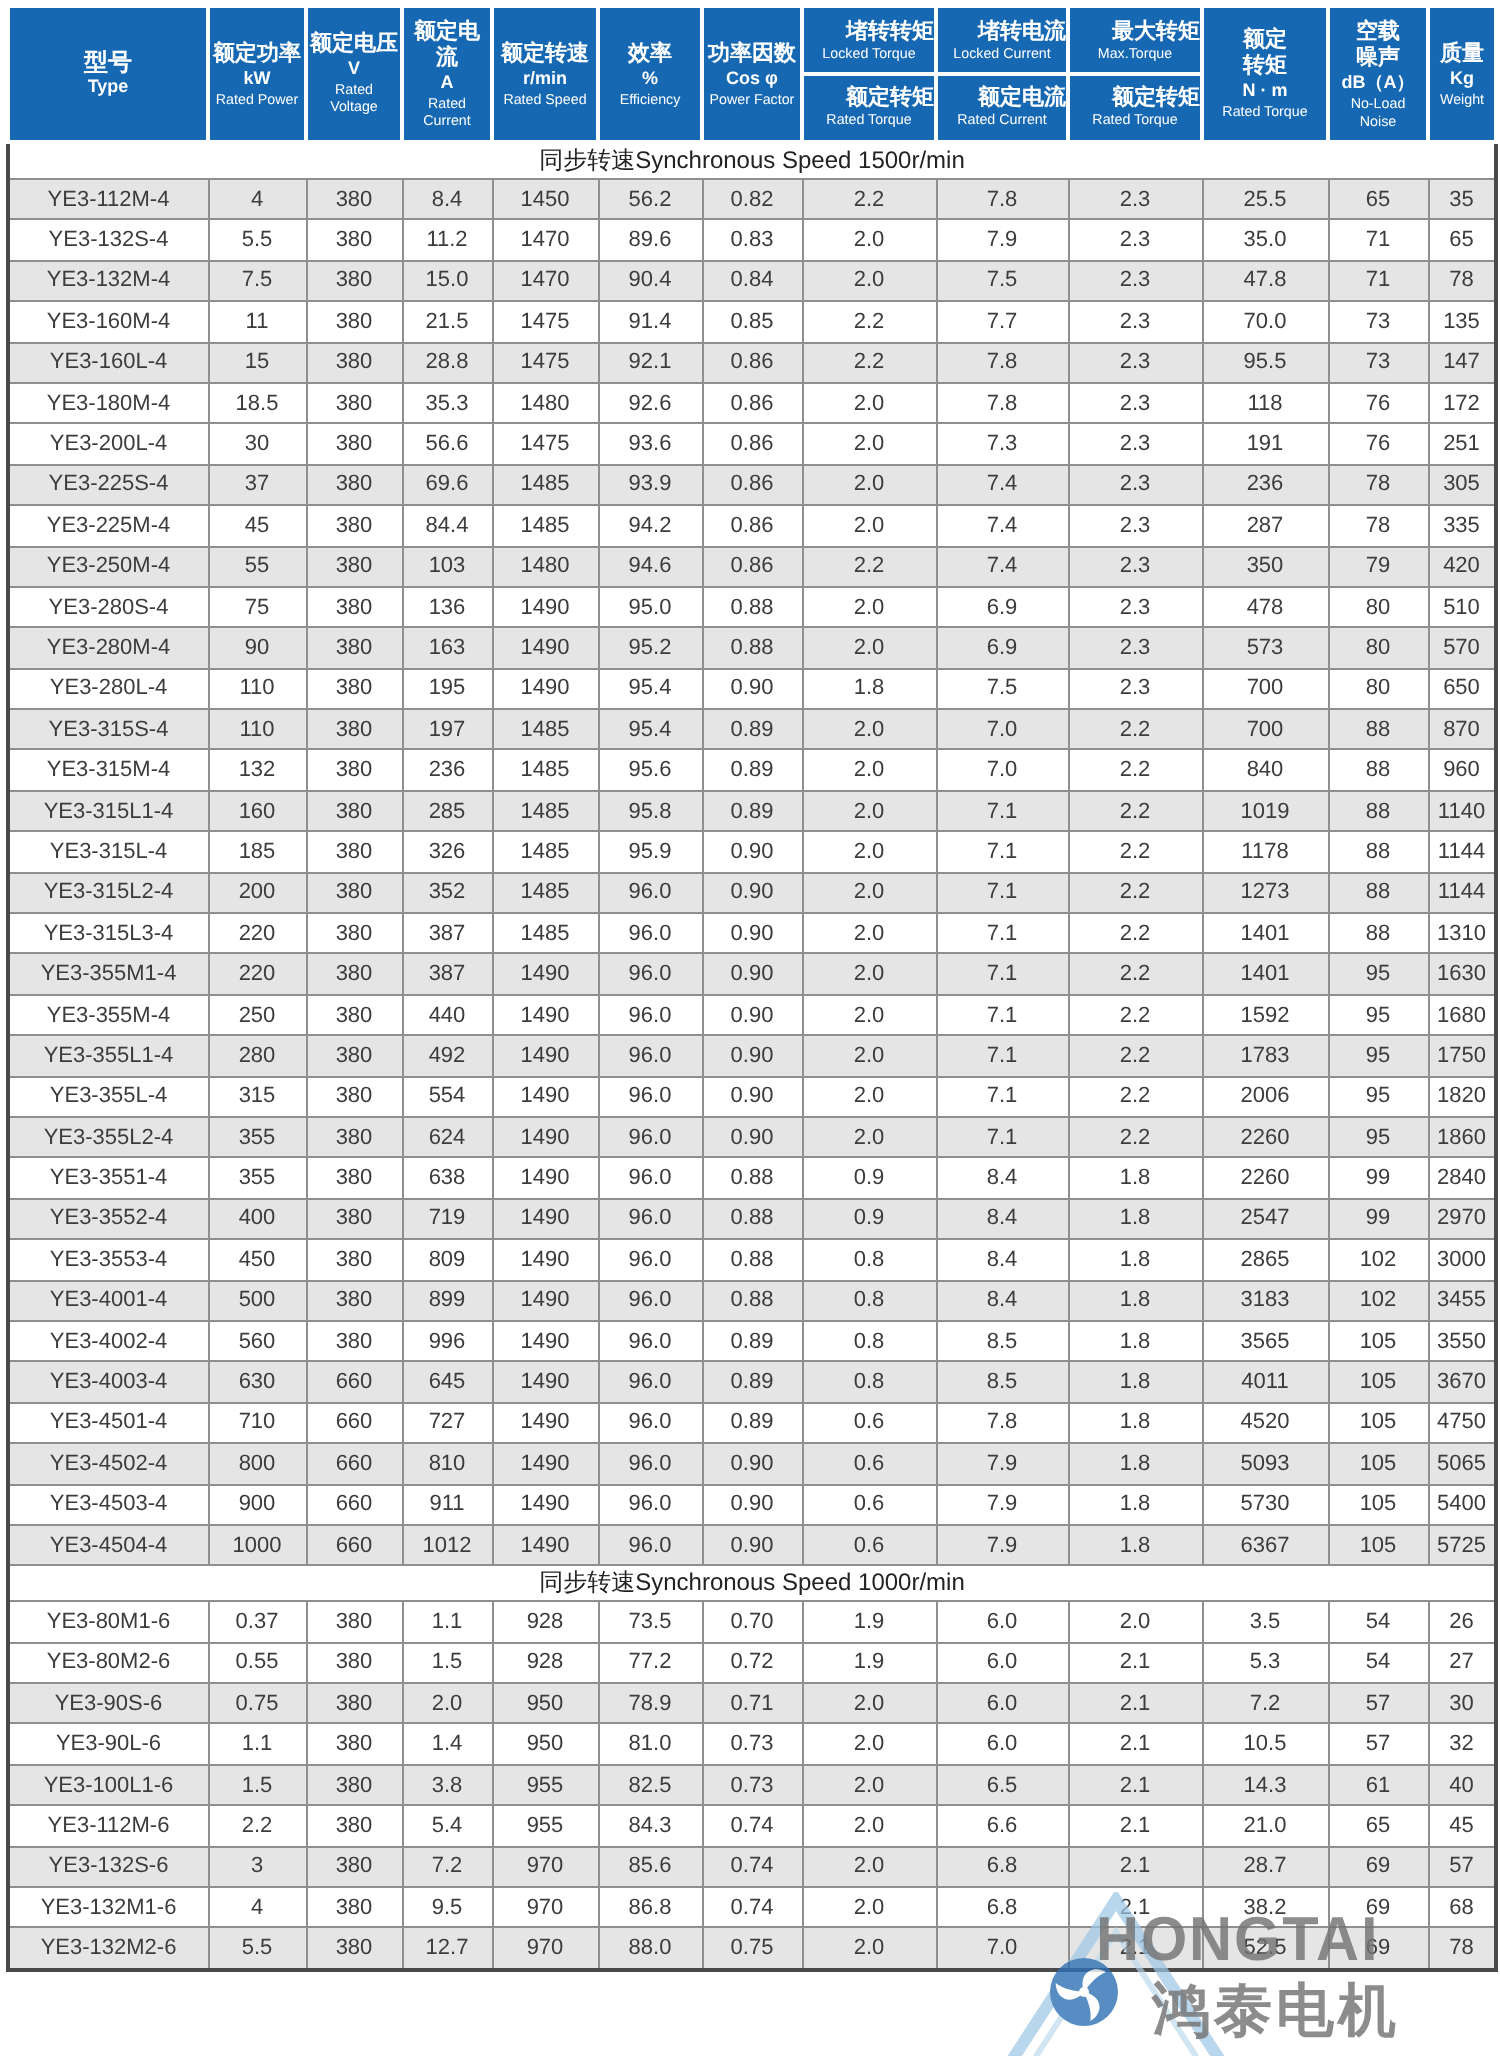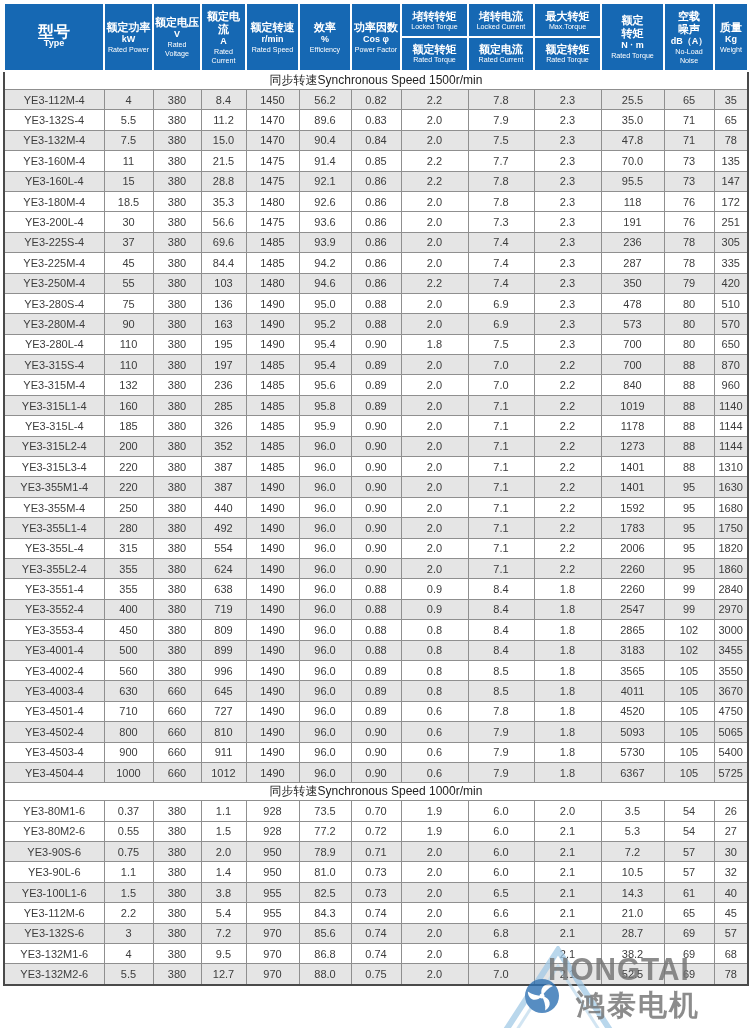--- a/index.html
+++ b/index.html
@@ -11,24 +11,24 @@
     border-collapse:collapse;table-layout:fixed;
     width:744px;margin:2px 0 0 3px;
     border:2px solid #4a4a4a;
   }
   
   thead th{
     background:#1668b3;color:#ffffff;border:2px solid #ffffff;
     padding:0;vertical-align:middle;font-weight:bold;height:66px;
   }
   .h-zh{font-size:11px;line-height:13px;font-weight:bold;}
-  .h-zh2{font-size:11px;line-height:12px;font-weight:bold;}
+  .h-zh2{font-size:11px;line-height:12px;font-weight:bold;text-align:right;}
   .h-unit{font-size:9px;line-height:11px;font-weight:bold;}
   .h-en{font-size:7.5px;line-height:9px;font-weight:normal;transform:scale(0.95);transform-origin:center;}
-  .th-type .h-zh{font-size:16px;}
+  .th-type .h-zh{font-size:12px;}
   .th-ratio{padding:0;}
   .ratio-box{height:31px;display:flex;flex-direction:column;justify-content:center;}
   .ratio-top{border-bottom:2px solid #ffffff;}
   
   tbody td{
     border:1px solid #8f8f8f;text-align:center;vertical-align:middle;
     font-size:11px;color:#3c3c3c;height:19.4px;padding:0;background:#ffffff;
   }
   tbody tr.shaded td{background:#e5e5e5;}
   tbody tr.section-row td{

